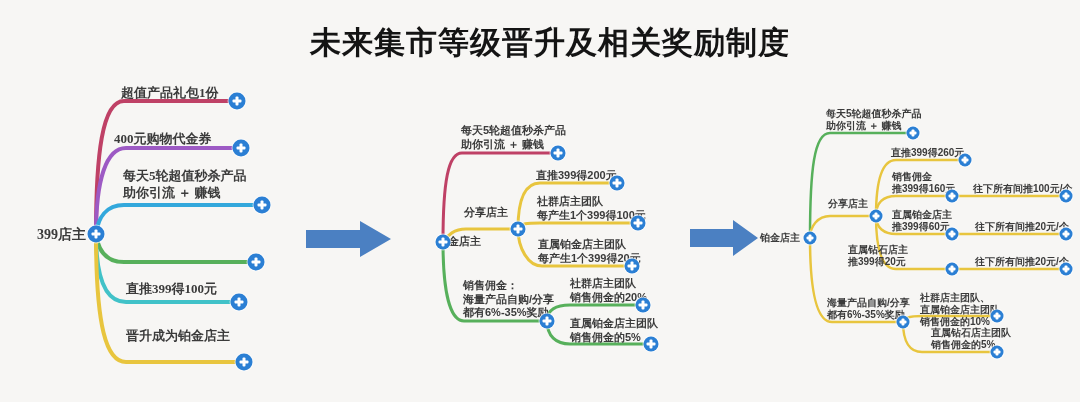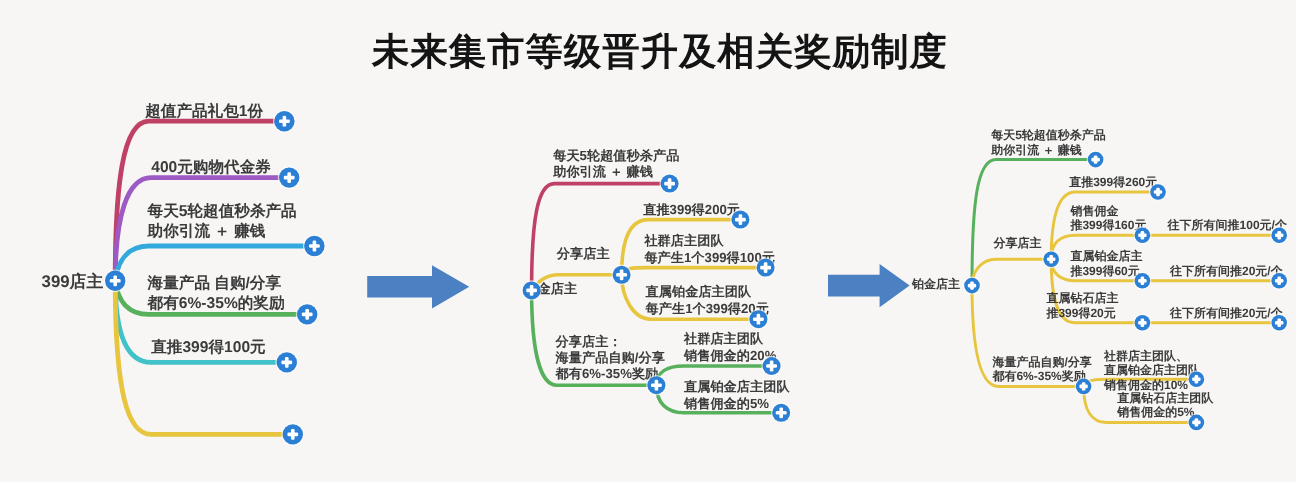--- a/index.html
+++ b/index.html
@@ -10,21 +10,21 @@
   }
   .title{
     position:absolute; left:20px; top:22px; width:1060px;
     text-align:center; font-family:Liberation Sans, sans-serif;
     font-size:31px; font-weight:bold; color:#141414; letter-spacing:1px;
     white-space:nowrap;
   }
   svg.links{position:absolute; left:0; top:0;}
   .lbl{position:absolute; color:#3b3b3b; font-weight:bold;}
   .ln{display:block; white-space:nowrap;}
-  .t1{font-size:13px; line-height:17px;}
+  .t1{font-size:13px; line-height:17px;font-family:Liberation Serif, serif;}
   .t2{font-size:11px; line-height:13.5px;}
   .t3{font-size:10px; line-height:12px;}
   .root1{font-size:14px;}
   .ra{text-align:right;}
   .plus{
     position:absolute; border-radius:50%;
     background:#2b7fd4; transform:translate(-50%,-50%);
     box-shadow:0 0 0 1px rgba(255,255,255,0.65);
   }
   .plus::before,.plus::after{content:""; position:absolute; background:#ffffff; border-radius:1px;}
@@ -82,43 +82,40 @@
   <div class="lbl t1 root1 ra" style="left:28px;top:226px;width:58px;">
     <span class="ln">399店主</span>
   </div>
   <div class="plus p17" style="left:96px;top:234px;"></div>
 
   <div class="lbl t1" style="left:121px;top:84px;">
     <span class="ln">超值产品礼包1份</span>
   </div>
   <div class="plus p17" style="left:237px;top:101px;"></div>
 
-  <div class="lbl t1" style="left:126px;top:130px;">
+  <div class="lbl t1" style="left:114px;top:130px;">
     <span class="ln">400元购物代金券</span>
   </div>
   <div class="plus p17" style="left:241px;top:148px;"></div>
 
   <div class="lbl t1" style="left:123px;top:167px;">
     <span class="ln">每天5轮超值秒杀产品</span>
     <span class="ln">助你引流 ＋ 赚钱</span>
   </div>
   <div class="plus p17" style="left:262px;top:205px;"></div>
 
-  <div class="lbl t1" style="left:123px;top:227px;">
-    <span class="ln">海量产品 自购/分享</span>
-    <span class="ln">都有6%-35%的奖励</span>
-  </div>
   <div class="plus p17" style="left:256px;top:262px;"></div>
 
   <div class="lbl t1" style="left:126px;top:280px;">
     <span class="ln">直推399得100元</span>
   </div>
   <div class="plus p17" style="left:239px;top:302px;"></div>
 
   <div class="lbl t1" style="left:126px;top:327px;">
+    <span class="ln">晋升成为铂金店主</span>
   </div>
   <div class="plus p17" style="left:244px;top:362px;"></div>
 
   <div class="lbl t2 ra" style="left:387px;top:235px;width:46px;margin-left:48px;">
     <span class="ln">铂金店主</span>
   </div>
   <div class="plus p15" style="left:443px;top:242px;"></div>
 
   <div class="lbl t2" style="left:461px;top:124px;">
     <span class="ln">每天5轮超值秒杀产品</span>
@@ -142,21 +139,21 @@
   </div>
   <div class="plus p15" style="left:638px;top:223px;"></div>
 
   <div class="lbl t2" style="left:538px;top:238px;">
     <span class="ln">直属铂金店主团队</span>
     <span class="ln">每产生1个399得20元</span>
   </div>
   <div class="plus p15" style="left:632px;top:266px;"></div>
 
   <div class="lbl t2" style="left:463px;top:279px;">
-    <span class="ln">分享店主：</span>
+    <span class="ln">销售佣金：</span>
     <span class="ln">海量产品自购/分享</span>
     <span class="ln">都有6%-35%奖励</span>
   </div>
   <div class="plus p15" style="left:547px;top:321px;"></div>
 
   <div class="lbl t2" style="left:570px;top:277px;">
     <span class="ln">社群店主团队</span>
     <span class="ln">销售佣金的20%</span>
   </div>
   <div class="plus p15" style="left:643px;top:305px;"></div>
@@ -201,21 +198,21 @@
   <div class="lbl t3" style="left:892px;top:209px;">
     <span class="ln">直属铂金店主</span>
     <span class="ln">推399得60元</span>
   </div>
   <div class="plus p13" style="left:952px;top:234px;"></div>
   <div class="lbl t3" style="left:975px;top:221px;">
     <span class="ln">往下所有间推20元/个</span>
   </div>
   <div class="plus p13" style="left:1066px;top:234px;"></div>
 
-  <div class="lbl t3" style="left:872px;top:244px;">
+  <div class="lbl t3" style="left:848px;top:244px;">
     <span class="ln">直属钻石店主</span>
     <span class="ln">推399得20元</span>
   </div>
   <div class="plus p13" style="left:952px;top:269px;"></div>
   <div class="lbl t3" style="left:975px;top:256px;">
     <span class="ln">往下所有间推20元/个</span>
   </div>
   <div class="plus p13" style="left:1066px;top:269px;"></div>
 
   <div class="lbl t3" style="left:827px;top:297px;">

